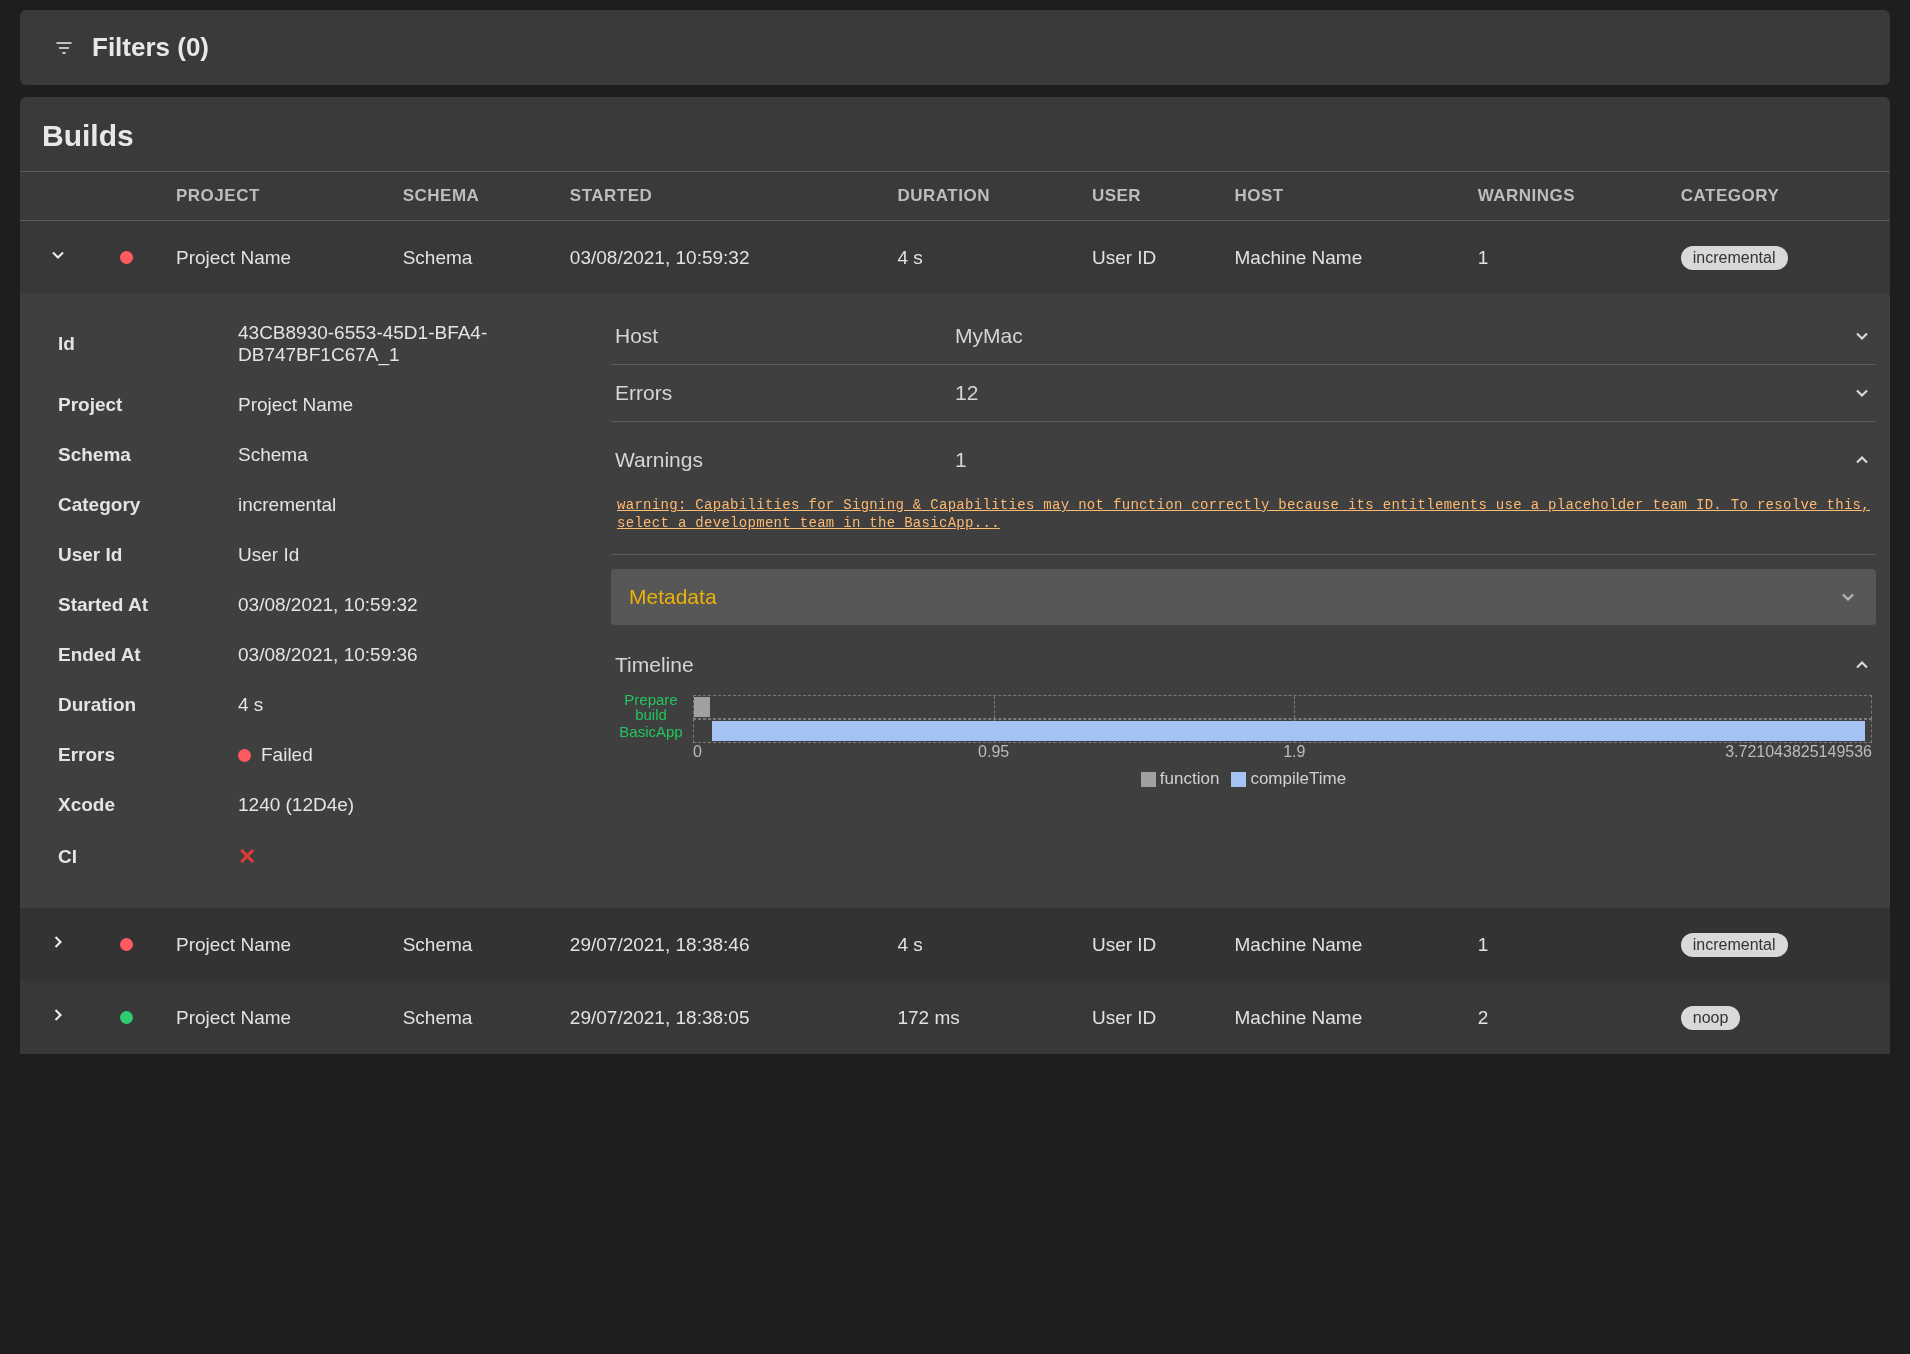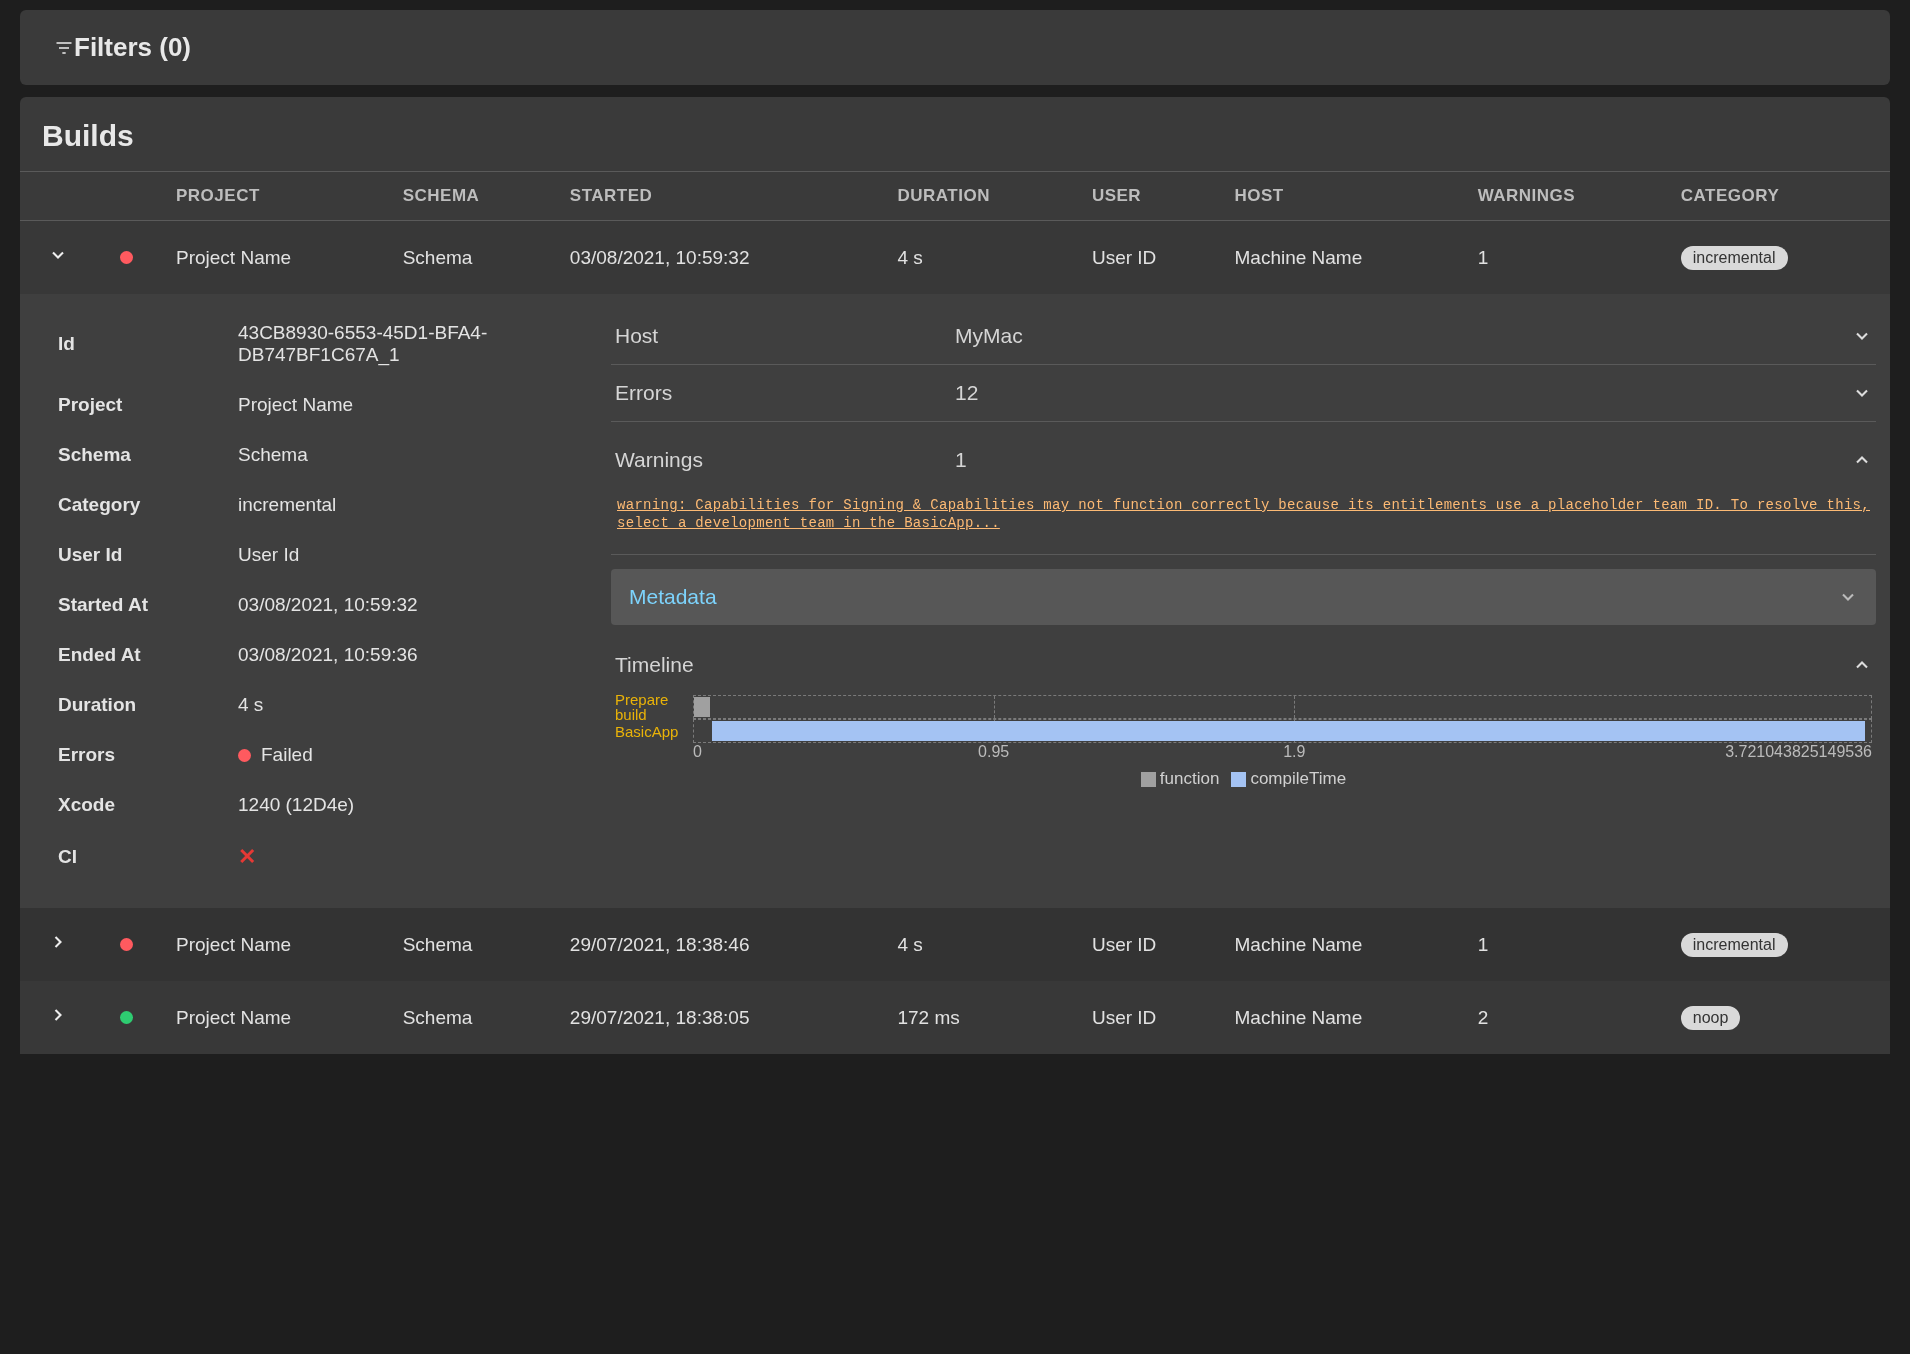--- a/index.html
+++ b/index.html
@@ -12,20 +12,21 @@
 }
 .panel {
   background: #3a3a3a;
   border-radius: 6px;
   margin-bottom: 12px;
 }
 .filters-panel {
   display: flex;
   align-items: center;
   padding: 22px 34px;
+  gap: 18px;
 }
 .filters-panel .title {
   font-size: 26px;
   font-weight: 700;
 }
 .filter-icon { display: inline-flex; }
 .builds-panel { padding: 22px 0 0 0; }
 .builds-title {
   font-size: 30px;
   font-weight: 700;
@@ -109,38 +110,38 @@
   padding: 8px 6px 22px 6px;
   letter-spacing: .3px;
   text-decoration: underline;
 }
 .metadata-section {
   background: #575757;
   border-radius: 4px;
   margin-top: 14px;
 }
 .metadata-section .acc-header { padding: 16px 18px; }
-.metadata-label { font-size: 21px; color: #7dd3fc; flex: 1; }
+.metadata-label { font-size: 21px; color: #eab308; flex: 1; }
 .timeline-section { margin-top: 14px; }
 .timeline-section .acc-header { border-bottom: none; padding: 14px 4px 10px 4px; }
 .timeline-chart {
   position: relative;
   padding: 8px 4px 4px 4px;
 }
 .tl-row {
   display: flex;
   align-items: center;
   height: 24px;
   margin-bottom: 0;
 }
 .tl-label {
   flex: 0 0 78px;
-  text-align: left;
+  text-align: center;
   font-size: 15px;
-  color: #eab308;
+  color: #22c55e;
   padding-right: 6px;
   line-height: 1.05;
 }
 .tl-track {
   flex: 1;
   position: relative;
   height: 24px;
   border: 1px dashed #7a7a7a;
 }
 .tl-bar {

